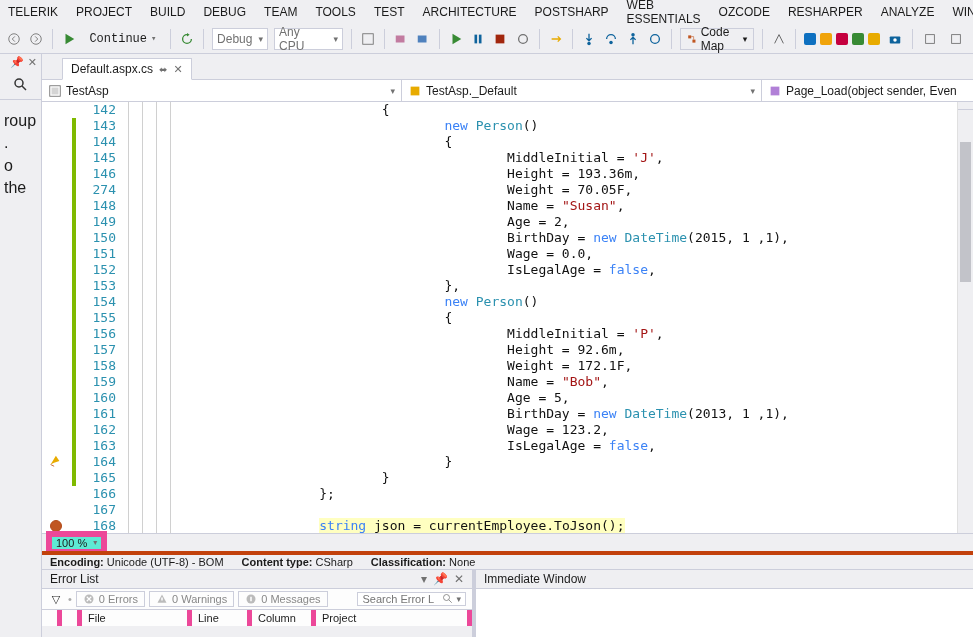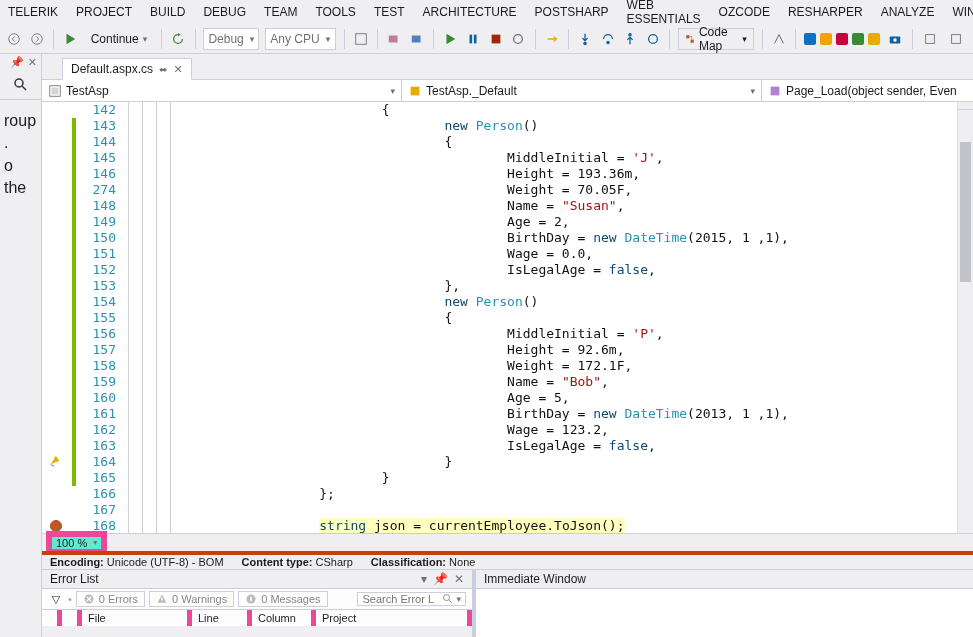--- a/index.html
+++ b/index.html
@@ -40,21 +40,21 @@
     align-items: center;
     justify-content: center;
     width: 22px; height: 22px;
     color: #444;
   }
   .tb-btn svg { width: 14px; height: 14px; }
   .tb-sep { width:1px; height:20px; background:#cccedb; margin:0 2px;}
   .tb-play { color:#388a34; }
   .tb-continue {
     display:inline-flex; align-items:center; gap:4px;
-    color:#1b1b1b; padding:0 6px;
+    color:#1b1b1b; padding:0 6px;font-family:Liberation Mono, monospace;
   }
   .tb-continue .caret { font-size:9px; color:#717171;}
   .tb-drop {
     display:inline-flex; align-items:center;
     border:1px solid #cccedb; background:#fff;
     height:22px; padding:0 4px; font-size:12px; color:#717171;
     gap:6px;
   }
   .tb-drop .caret{font-size:9px;}
   .codemap {
@@ -139,21 +139,21 @@
     position:absolute; top:0; bottom:0; width:1px; background:#d0d0d0;
   }
   .code{
     flex:1; font-family:Consolas,monospace; font-size:13px;
     line-height:16px; white-space:pre; color:#111; position:relative;
   }
   .hl-line{
     position:absolute; left:-146px; right:0; height:16px;
     background:#f5f5f0; z-index:-1;
   }
-  .kw{color:#0c4a6e;}
+  .kw{color:#3b82f6;}
   .type{color:#2b91af;}
   .str{color:#a31515;}
   .yel{background:#ffffc0;}
   
   .change-bar{
     width:6px; background:#fff; position:relative;
   }
   .change-bar .g{position:absolute;left:0;width:4px;background:#7fba00;}
   
   .zoom-row{

